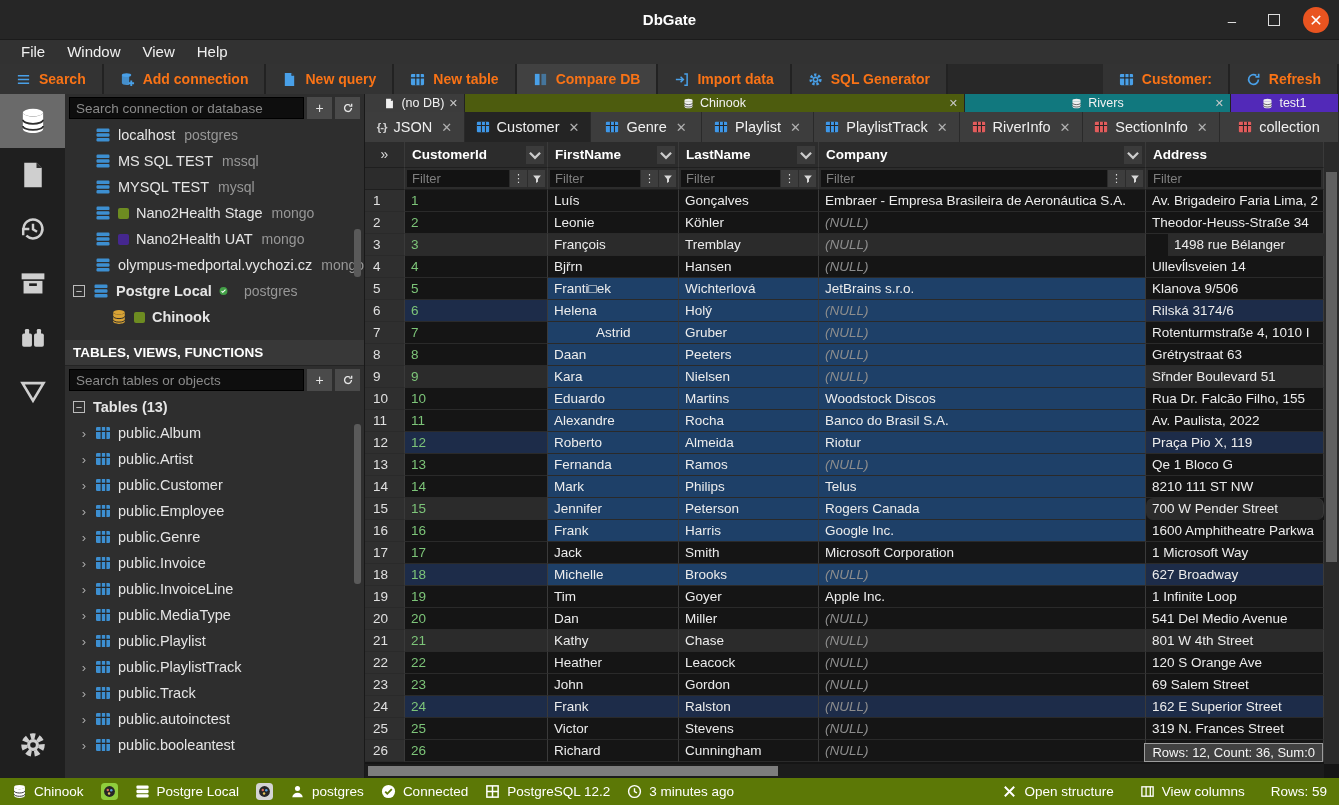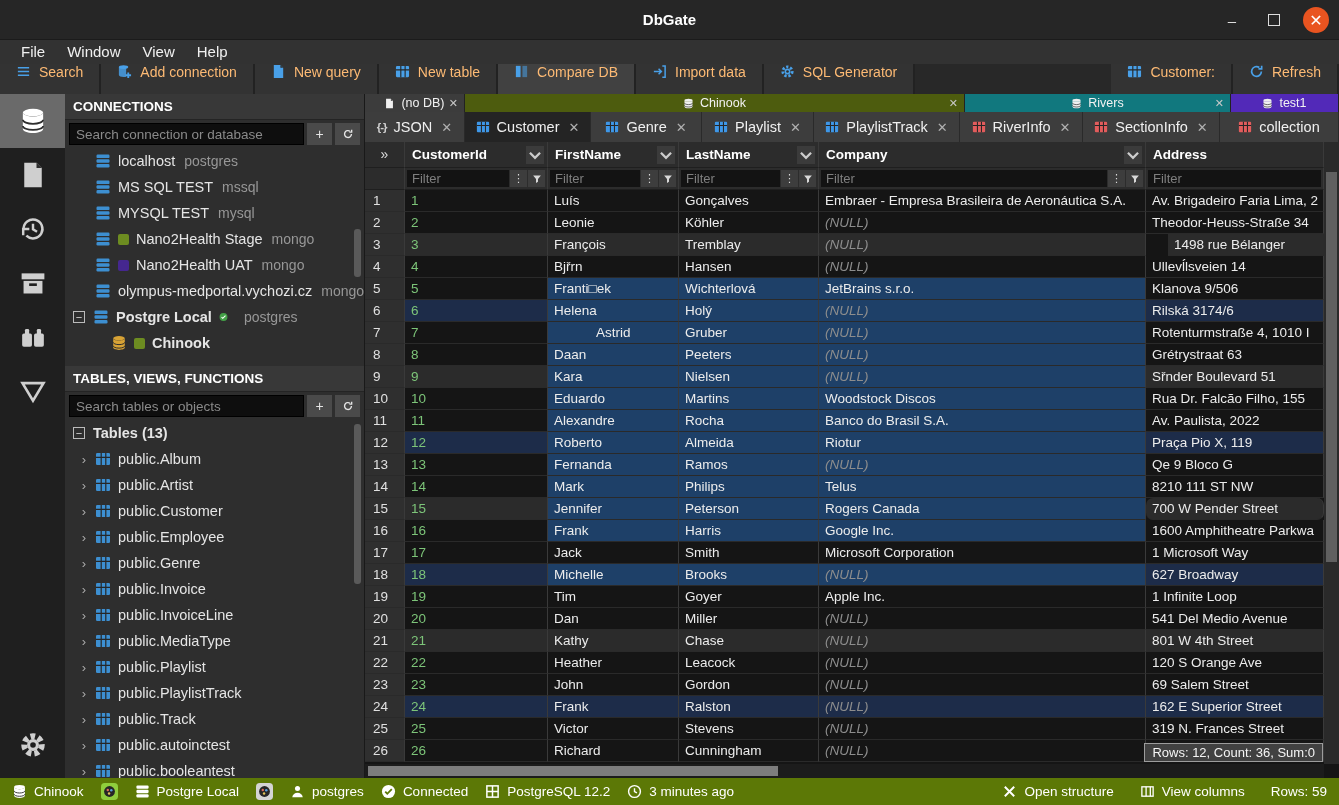--- a/index.html
+++ b/index.html
@@ -14,21 +14,21 @@
   .wc { width:26px; height:26px; display:flex; align-items:center; justify-content:center; color:#ddd; font-size:15px; }
   .wc.max span { width:12px; height:12px; border:1.5px solid #ddd; display:block; }
   .wc.close { background:#E95420; border-radius:50%; color:#fff; font-size:16px; }
 
   
   .menubar { position:absolute; left:0; top:40px; width:100%; height:24px; background:#323232; display:flex; align-items:center; padding-left:10px; }
   .menubar .mi { padding:0 11px; font-size:15px; color:#f0f0f0; line-height:24px; }
 
   
   .toolbar { position:absolute; left:0; top:64px; width:100%; height:30px; background:#282828; display:flex; }
-  .tbtn { display:flex; align-items:flex-start; gap:8px; padding:0 16px; background:#333; border-right:2px solid #222; font-size:14px; color:#fdba74; white-space:nowrap; }
+  .tbtn { display:flex; align-items:center; gap:8px; padding:0 16px; background:#333; border-right:2px solid #222; font-size:14px; color:#f97316; white-space:nowrap;font-weight:bold; }
   .tbtn .ic { width:15px; height:15px; color:#49a0e8; display:inline-flex; }
   .tbtn .ic svg { width:100%; height:100%; }
   .tbtn.hl { background:#414141; }
   .tb-spacer { flex:1; background:#282828; }
 
   
   .rail { position:absolute; left:0; top:94px; width:65px; bottom:27px; background:#1f1f1f; }
   .rail .ritem { width:65px; height:54px; display:flex; align-items:center; justify-content:center; color:#cfcfcf; }
   .rail .ritem svg { width:28px; height:28px; }
   .rail .ritem.active { background:#6a6a6a; color:#fff; }
@@ -263,21 +263,20 @@
           <svg viewBox="0 0 16 16">
             <circle cx="8" cy="8" r="5" fill="none" stroke="currentColor" stroke-width="3.4" stroke-dasharray="2.6 1.8"></circle>
             <circle cx="8" cy="8" r="3.4" fill="currentColor"></circle>
             <circle cx="8" cy="8" r="1.6" fill="#1f1f1f"></circle>
           </svg>
         </div>
       </div>
     </div>
 
   <div class="sidepanel">
-    <div class="sechead">CONNECTIONS</div>
     <div class="searchrow">
       <input placeholder="Search connection or database" style="">
       <div class="sqbtn">+</div>
       <div class="sqbtn" id="connRefreshBtn">
           <svg viewBox="0 0 16 16" fill="none" stroke="currentColor" stroke-width="1.8">
             <path d="M12.6 8A4.6 4.6 0 1 1 10.7 4.3"></path>
             <path d="M12.9 2.4v3.1h-3.1"></path>
           </svg>
         </div>
     </div>
@@ -879,21 +878,21 @@
           <div class="cell c-sel" style="width: 140px;"><span>Almeida</span></div>
           <div class="cell c-sel" style="width: 327px;"><span>Riotur</span></div>
           <div class="cell c-navy" style="width: 178px;"><span>Praça Pio X, 119</span></div>
         </div>
         <div class="drow">
           <div class="cell rn" style="width: 40px;">13</div>
           <div class="cell c-def" style="width: 143px;"><span class="idtxt">13</span></div>
           <div class="cell c-sel" style="width: 131px;"><span>Fernanda</span></div>
           <div class="cell c-sel" style="width: 140px;"><span>Ramos</span></div>
           <div class="cell c-sel" style="width: 327px;"><span class="nulltxt">(NULL)</span></div>
-          <div class="cell c-def" style="width: 178px;"><span>Qe 9 Bloco G</span></div>
+          <div class="cell c-def" style="width: 178px;"><span>Qe 1 Bloco G</span></div>
         </div>
         <div class="drow">
           <div class="cell rn" style="width: 40px;">14</div>
           <div class="cell c-def" style="width: 143px;"><span class="idtxt">14</span></div>
           <div class="cell c-sel" style="width: 131px;"><span>Mark</span></div>
           <div class="cell c-sel" style="width: 140px;"><span>Philips</span></div>
           <div class="cell c-sel" style="width: 327px;"><span>Telus</span></div>
           <div class="cell c-def" style="width: 178px;"><span>8210 111 ST NW</span></div>
         </div>
         <div class="drow">

